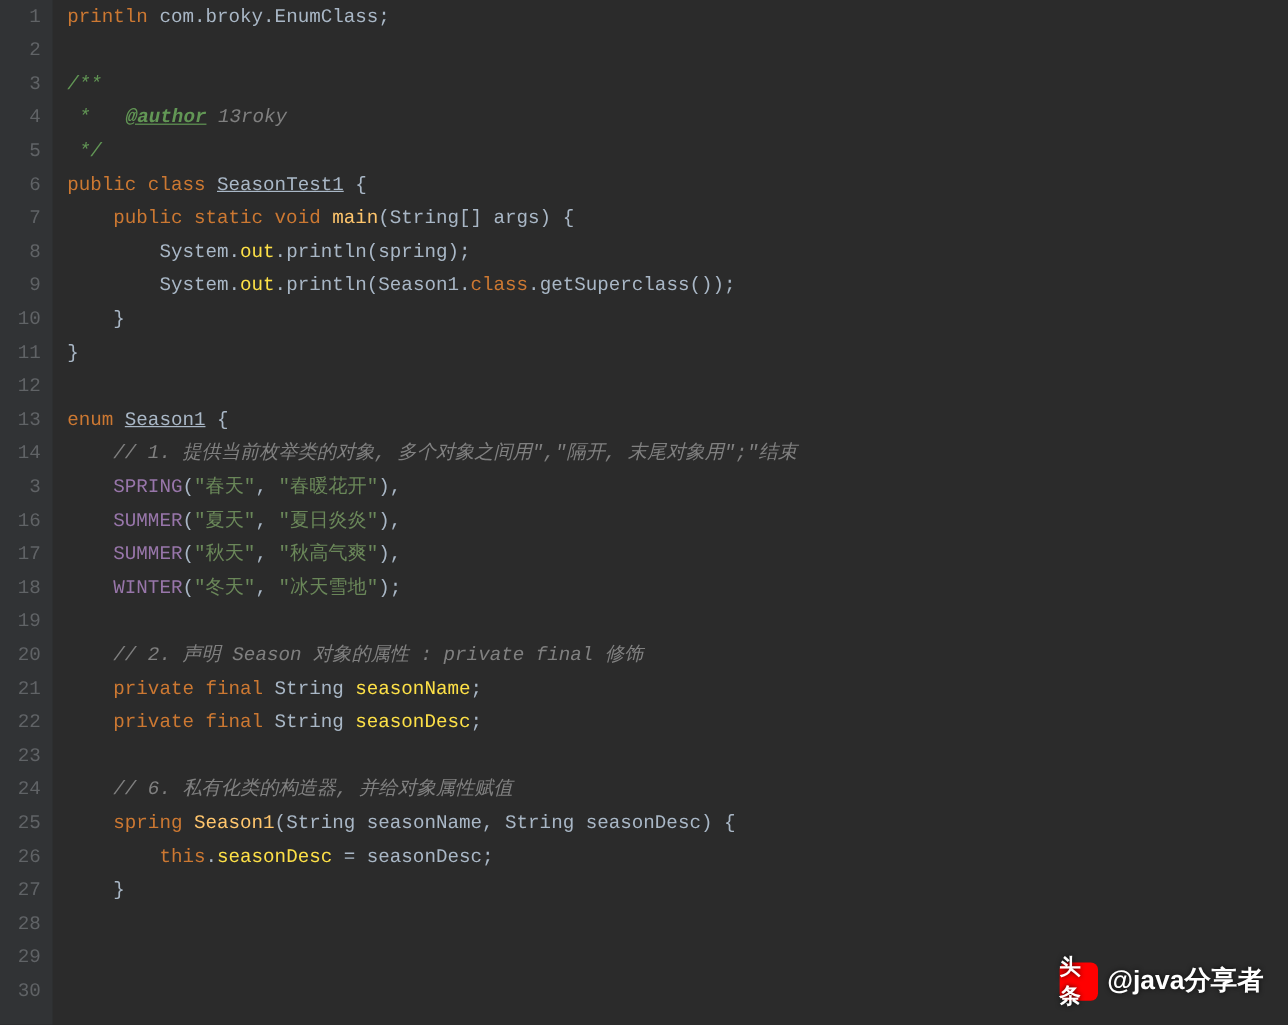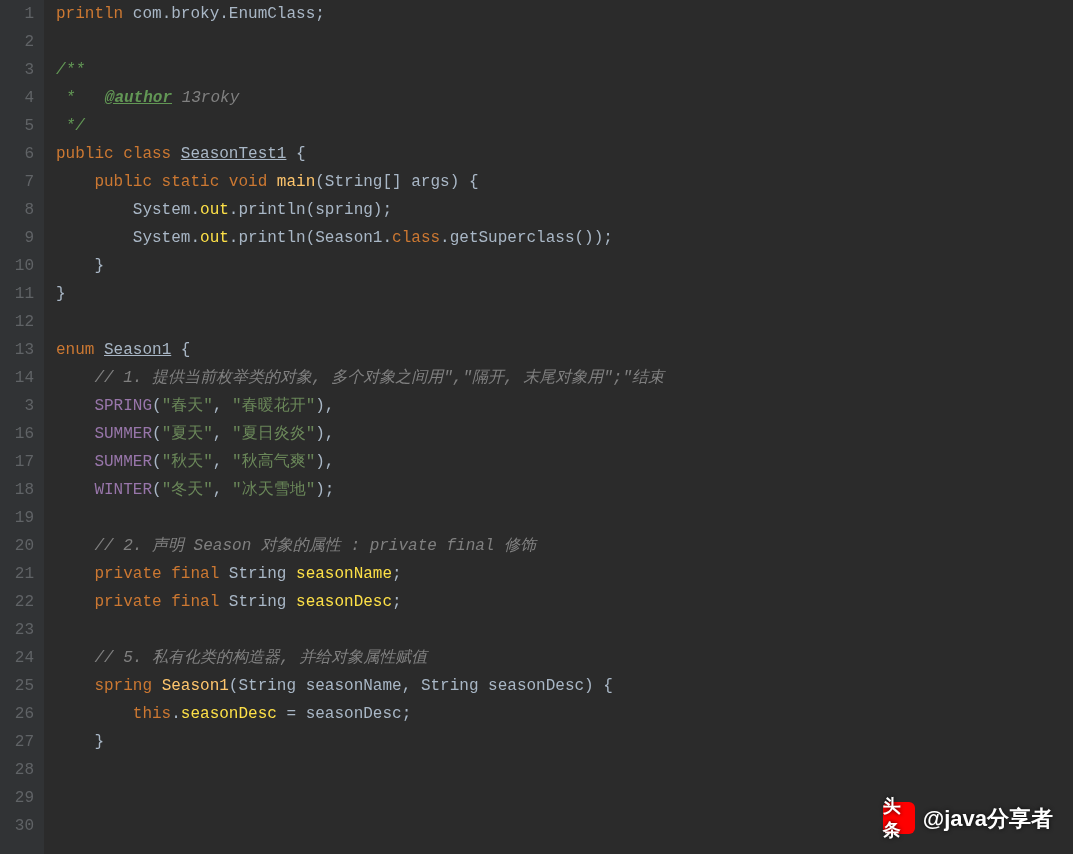--- a/index.html
+++ b/index.html
@@ -55,21 +55,21 @@
   .watermark {
     position: absolute;
     bottom: 20px;
     right: 20px;
     color: #ffffff;
     font-family: Arial, sans-serif;
     font-size: 22px;
     font-weight: bold;
     text-shadow: 0 0 4px rgba(0,0,0,0.8);
     display: flex;
-    align-items: flex-end;
+    align-items: flex-start;
     gap: 8px;
   }
   .watermark-icon {
     width: 32px;
     height: 32px;
     background: #ff0000;
     border-radius: 6px;
     display: flex;
     align-items: center;
     justify-content: center;
@@ -130,21 +130,21 @@
       <div class="line"><span class="punct">    </span><span class="comment">// 1. 提供当前枚举类的对象, 多个对象之间用","隔开, 末尾对象用";"结束</span></div>
       <div class="line"><span class="punct">    </span><span class="const">SPRING</span><span class="punct">(</span><span class="str">"春天"</span><span class="punct">, </span><span class="str">"春暖花开"</span><span class="punct">),</span></div>
       <div class="line"><span class="punct">    </span><span class="const">SUMMER</span><span class="punct">(</span><span class="str">"夏天"</span><span class="punct">, </span><span class="str">"夏日炎炎"</span><span class="punct">),</span></div>
       <div class="line"><span class="punct">    </span><span class="const">SUMMER</span><span class="punct">(</span><span class="str">"秋天"</span><span class="punct">, </span><span class="str">"秋高气爽"</span><span class="punct">),</span></div>
       <div class="line"><span class="punct">    </span><span class="const">WINTER</span><span class="punct">(</span><span class="str">"冬天"</span><span class="punct">, </span><span class="str">"冰天雪地"</span><span class="punct">);</span></div>
       <div class="line"></div>
       <div class="line"><span class="punct">    </span><span class="comment">// 2. 声明 Season 对象的属性 : private final 修饰</span></div>
       <div class="line"><span class="punct">    </span><span class="kw">private final </span><span class="punct">String </span><span class="field">seasonName</span><span class="punct">;</span></div>
       <div class="line"><span class="punct">    </span><span class="kw">private final </span><span class="punct">String </span><span class="field">seasonDesc</span><span class="punct">;</span></div>
       <div class="line"></div>
-      <div class="line"><span class="punct">    </span><span class="comment">// 5. 私有化类的构造器, 并给对象属性赋值</span></div>
+      <div class="line"><span class="punct">    </span><span class="comment">// 6. 私有化类的构造器, 并给对象属性赋值</span></div>
       <div class="line"><span class="punct">    </span><span class="kw">spring </span><span class="method">Season1</span><span class="punct">(String seasonName, String seasonDesc) {</span></div>
       <div class="line"><span class="punct">        </span><span class="kw">this</span><span class="punct">.</span><span class="field">seasonDesc</span><span class="punct"> = seasonDesc;</span></div>
       <div class="line"><span class="punct">    }</span></div>
     </div>
 </div>
 
 <div class="watermark">
   <div class="watermark-icon">头条</div>
   <span>@java分享者</span>
 </div>

